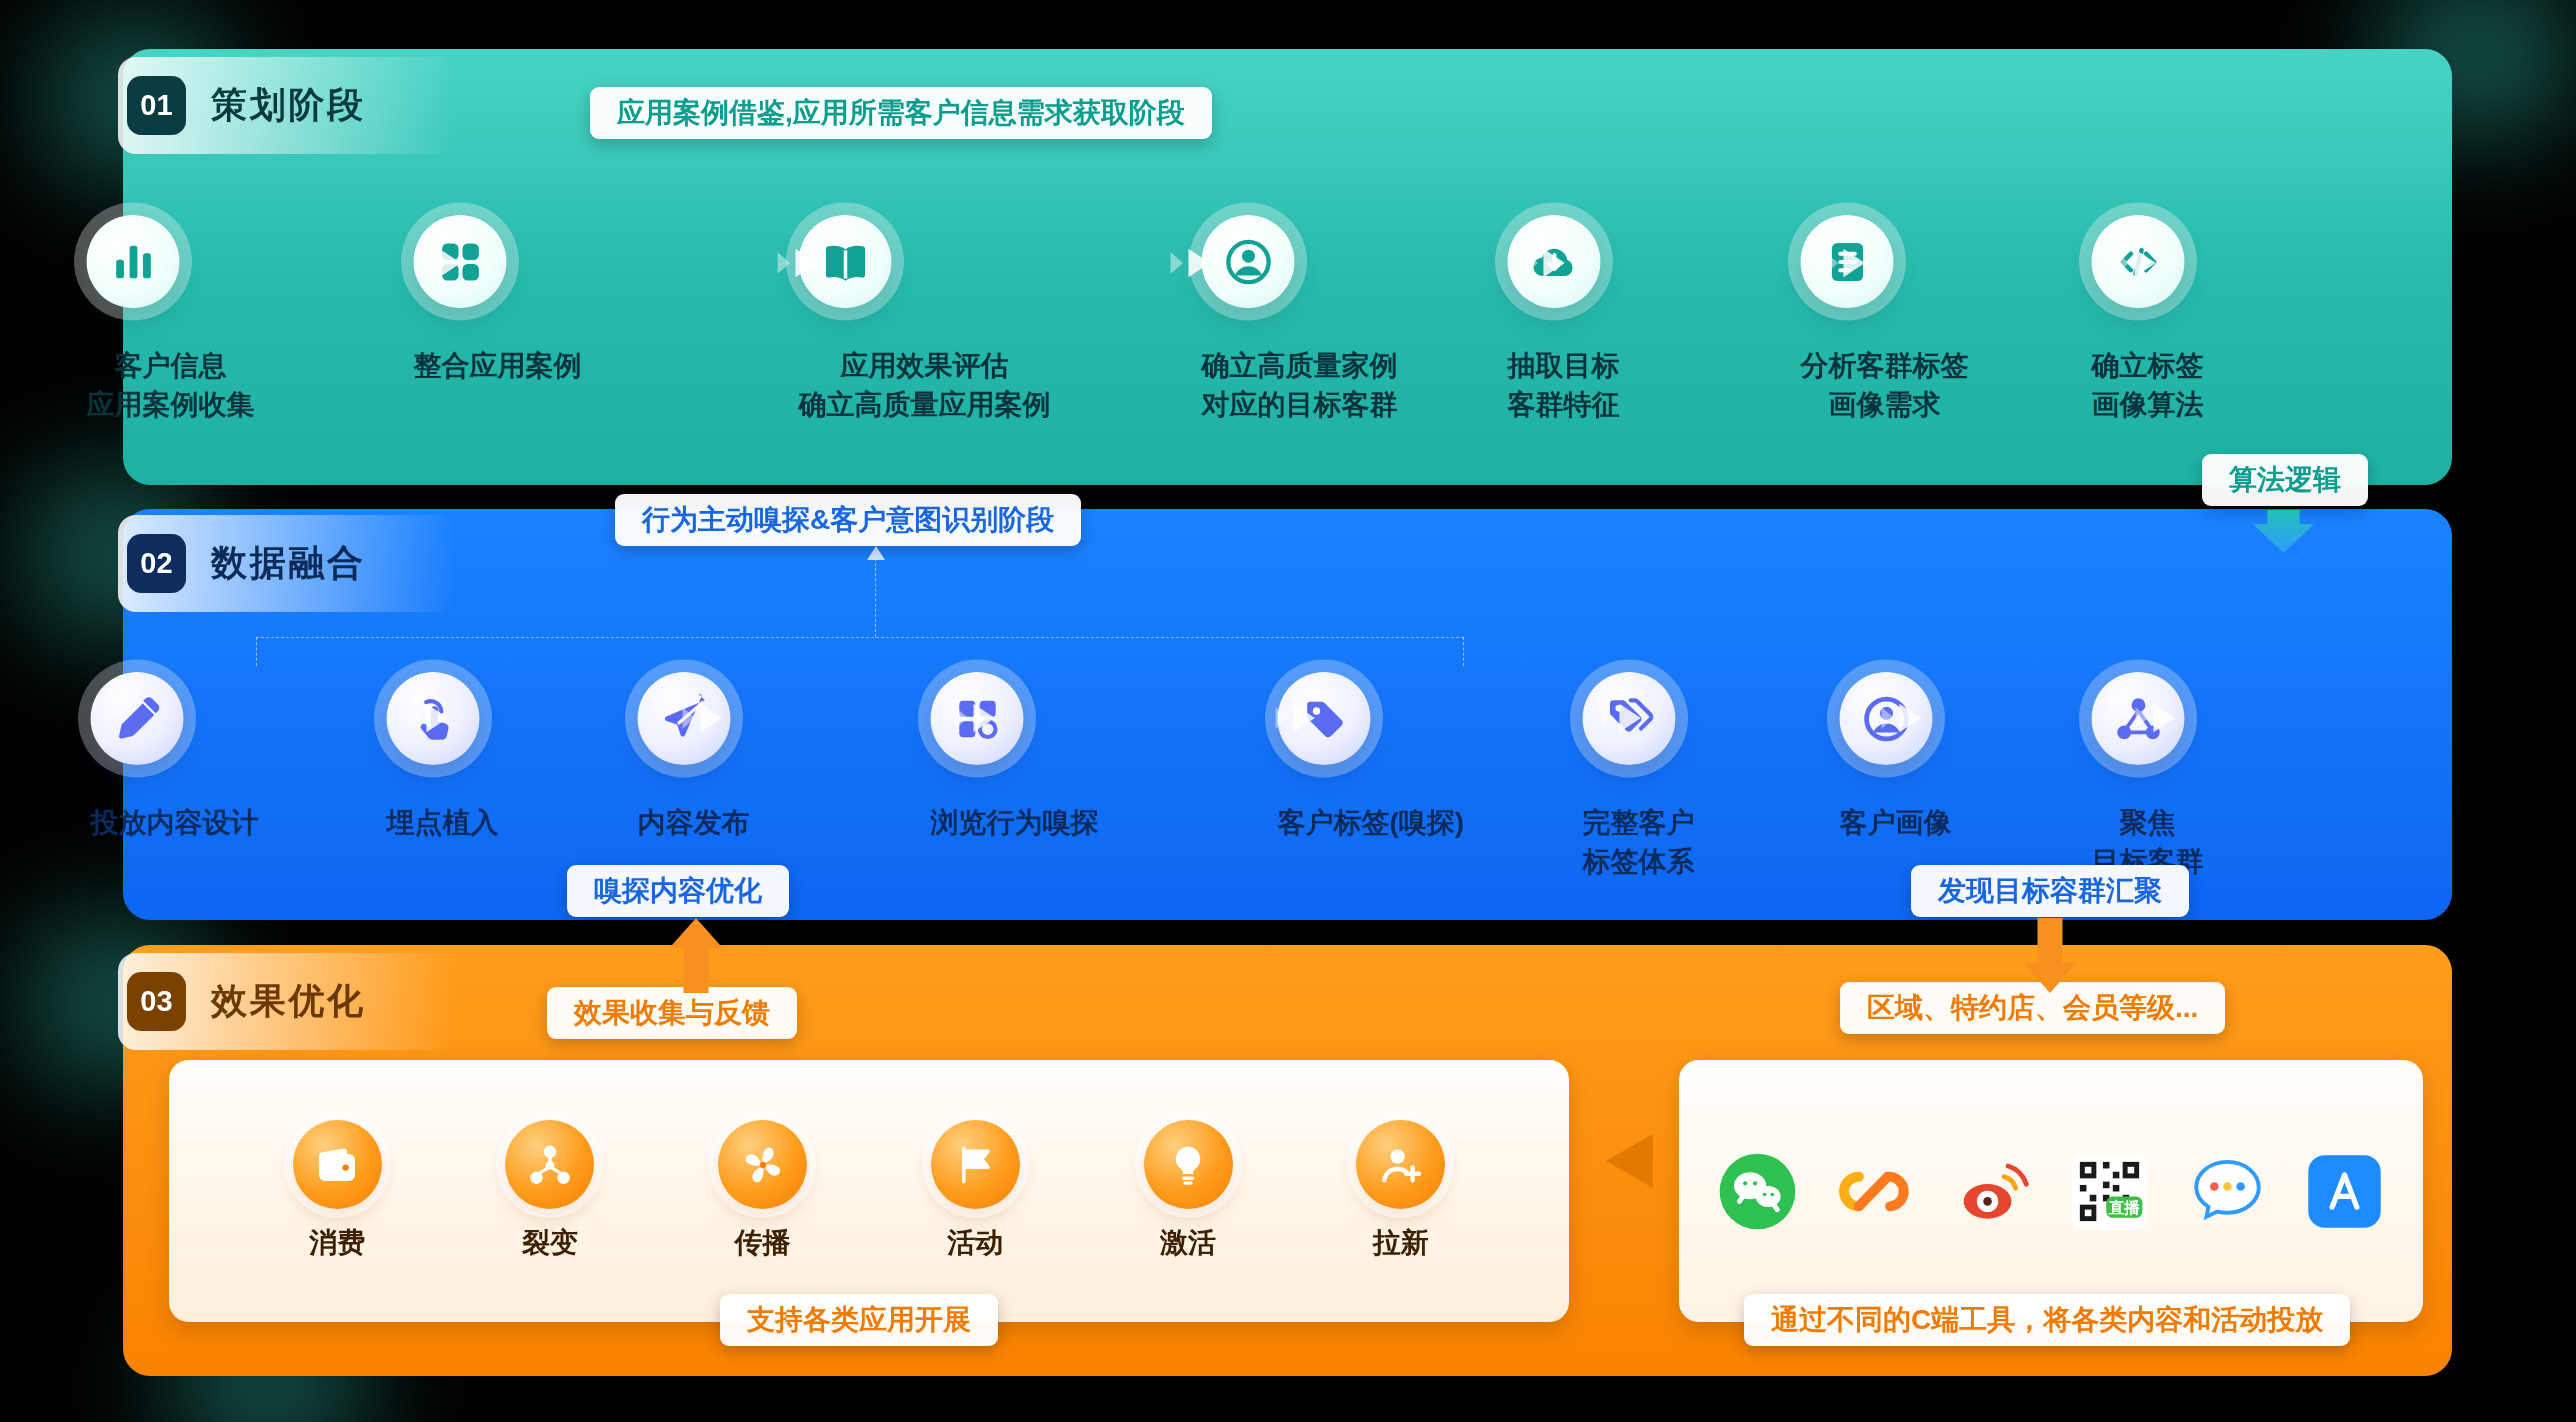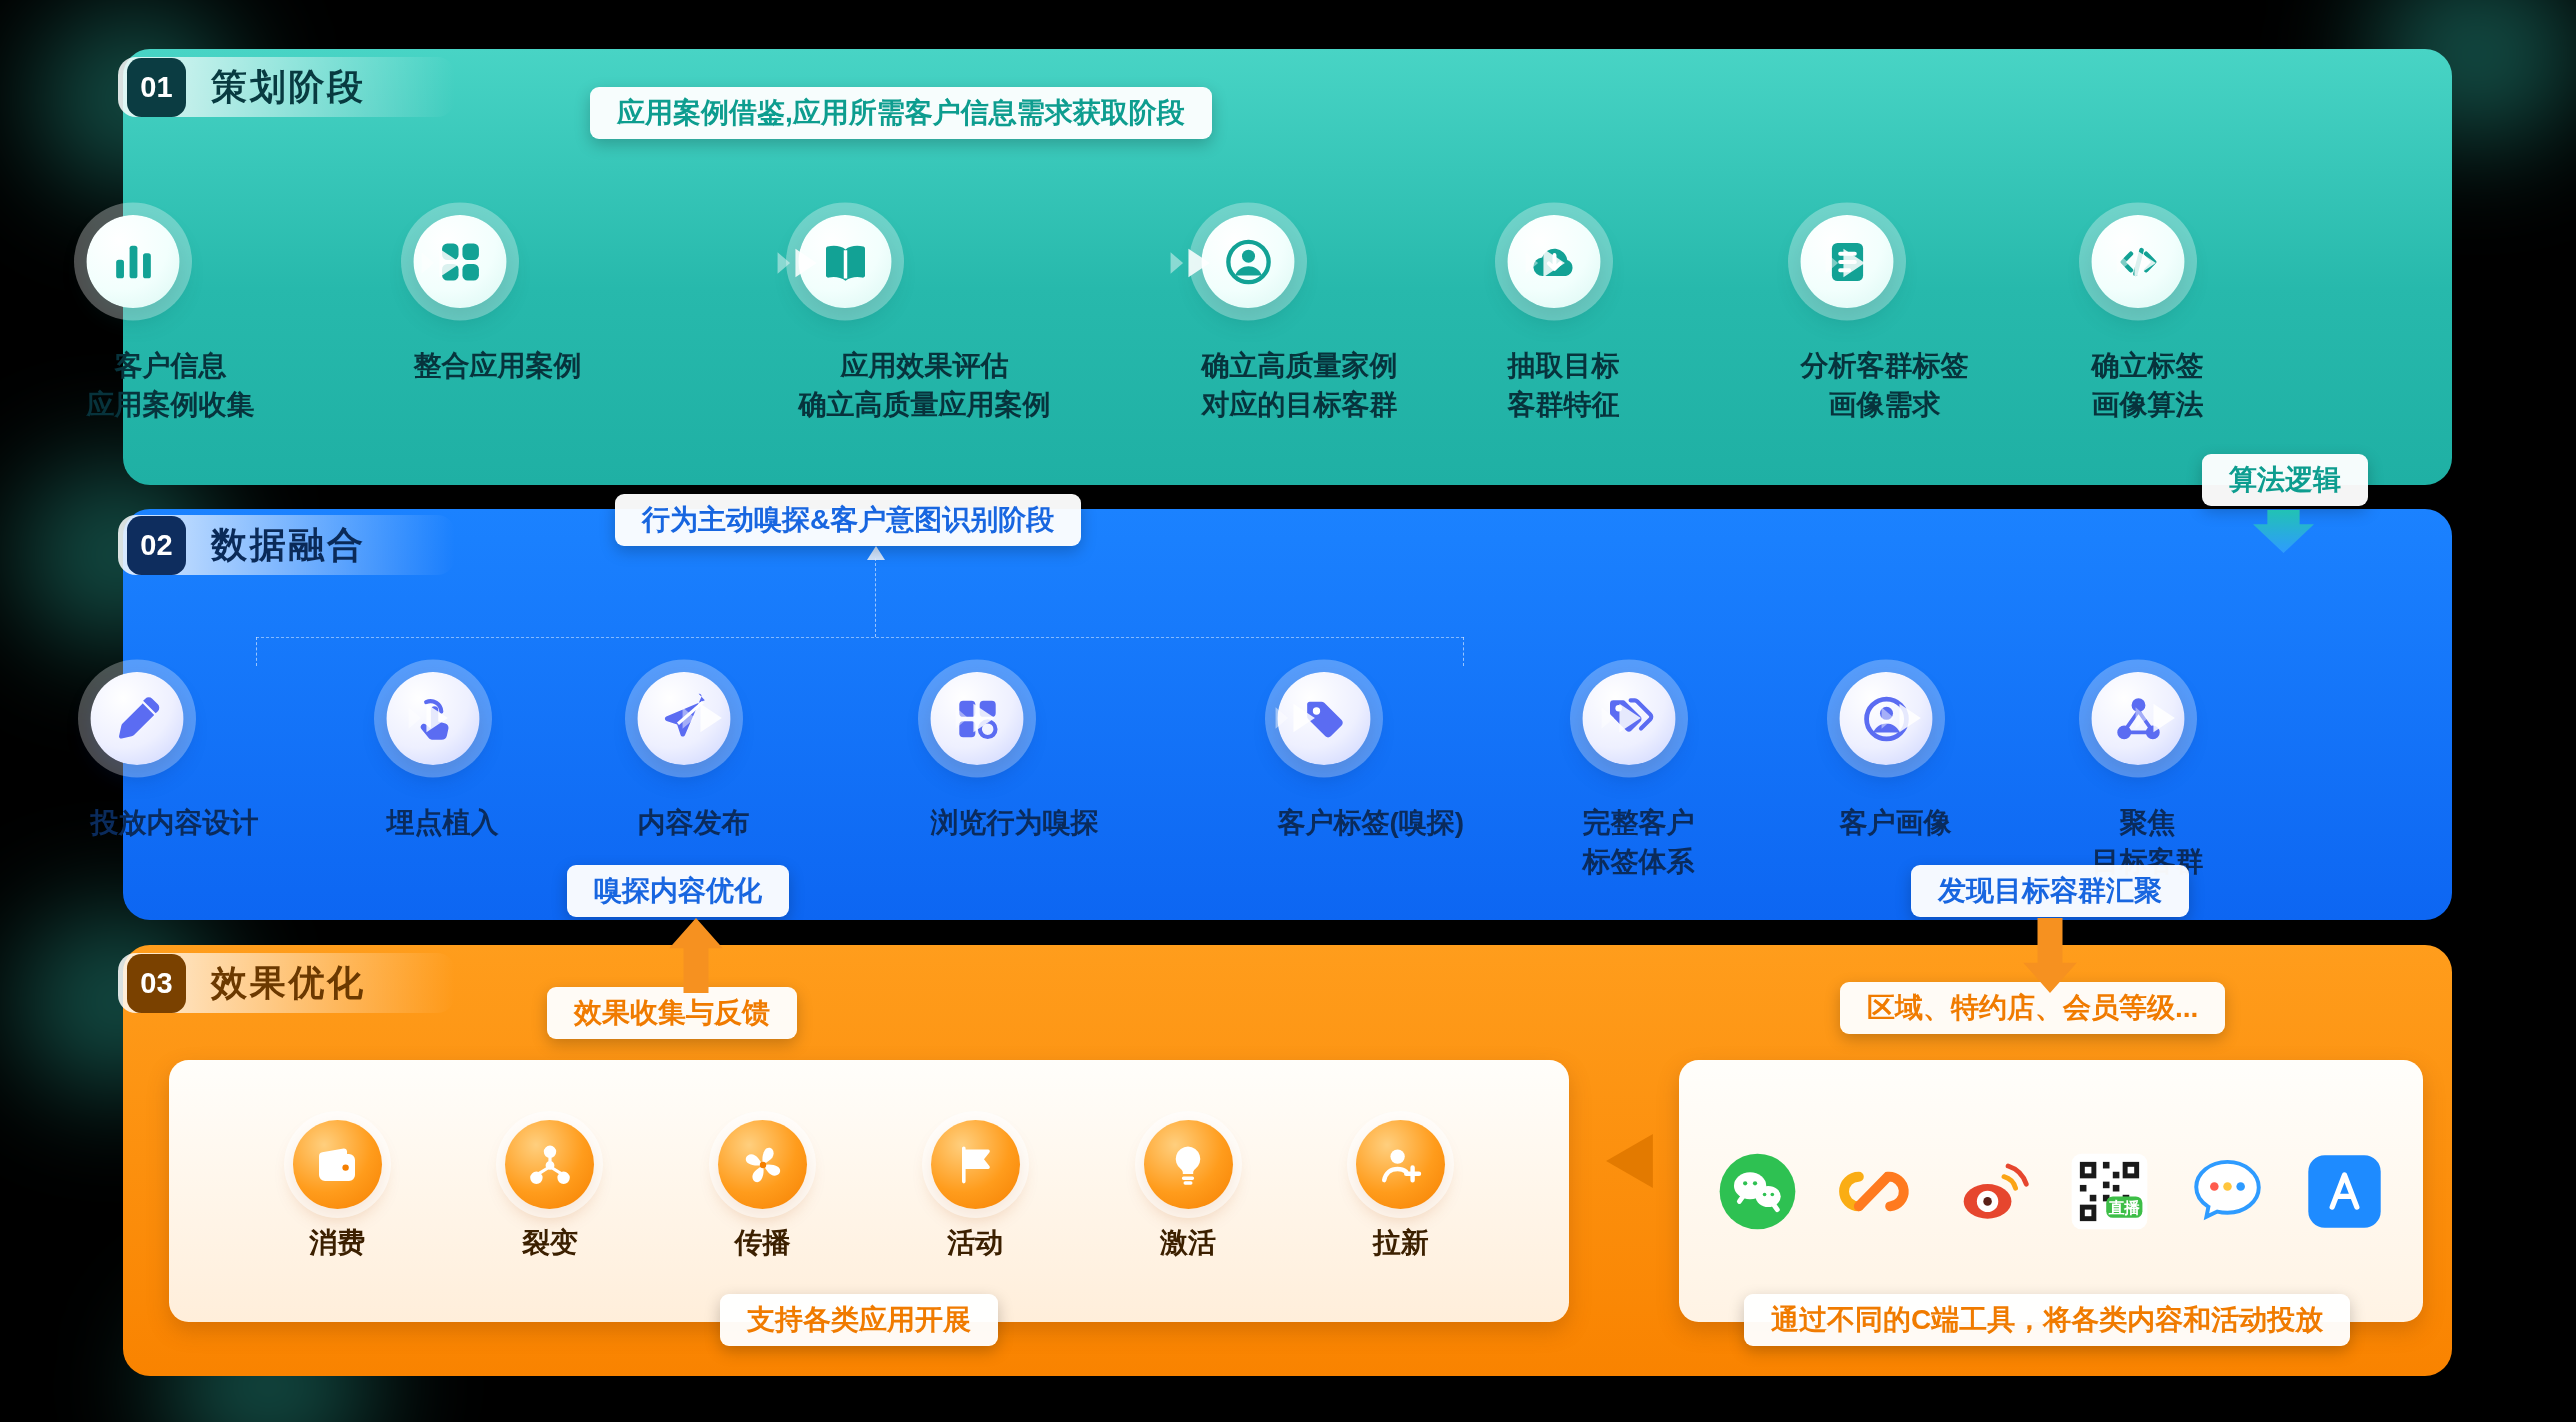--- a/index.html
+++ b/index.html
@@ -4,21 +4,21 @@
 <style>
   html,body{margin:0;padding:0;background:#000;}
   .canvas{position:relative;width:2576px;height:1422px;background:#000;overflow:hidden;
           font-family:"Liberation Sans",sans-serif;}
   .glow{position:absolute;border-radius:50%;filter:blur(54px);background:rgba(52,211,190,.38);}
   .band{position:absolute;left:123px;width:2329px;border-radius:27px;}
   .band1{top:49px;height:436px;background:linear-gradient(180deg,#48d4c5 0%,#27b9ac 55%,#1fb0a4 100%);}
   .band2{top:509px;height:411px;background:linear-gradient(180deg,#1b82ff 0%,#0d66f2 100%);}
   .band3{top:945px;height:431px;background:linear-gradient(180deg,#ff9d1c 0%,#f98300 100%);}
 
-  .stage-tab{position:absolute;display:flex;align-items:center;gap:25px;height:60px;
+  .stage-tab{position:absolute;display:flex;align-items:center;gap:25px;height:97px;
              padding:0 89px 0 9px;border-radius:18px;
              background:linear-gradient(90deg,rgba(255,255,255,.85),rgba(255,255,255,0));}
   .stage-tab .num{width:59px;height:59px;border-radius:14.3px;display:flex;align-items:center;
                   justify-content:center;font-size:29px;font-weight:700;color:#fff;}
   .stage-tab .title{font-size:36px;font-weight:800;letter-spacing:2.7px;}
   #tab1 .num{background:#0b3c42}#tab1 .title{color:#083a40}
   #tab2 .num{background:#0e2d5e}#tab2 .title{color:#0a2a58}
   #tab3 .num{background:#7a4100}#tab3 .title{color:#6b3900}
 
   .pill{position:absolute;background:rgba(255,255,255,.96);border-radius:9px;height:52px;

